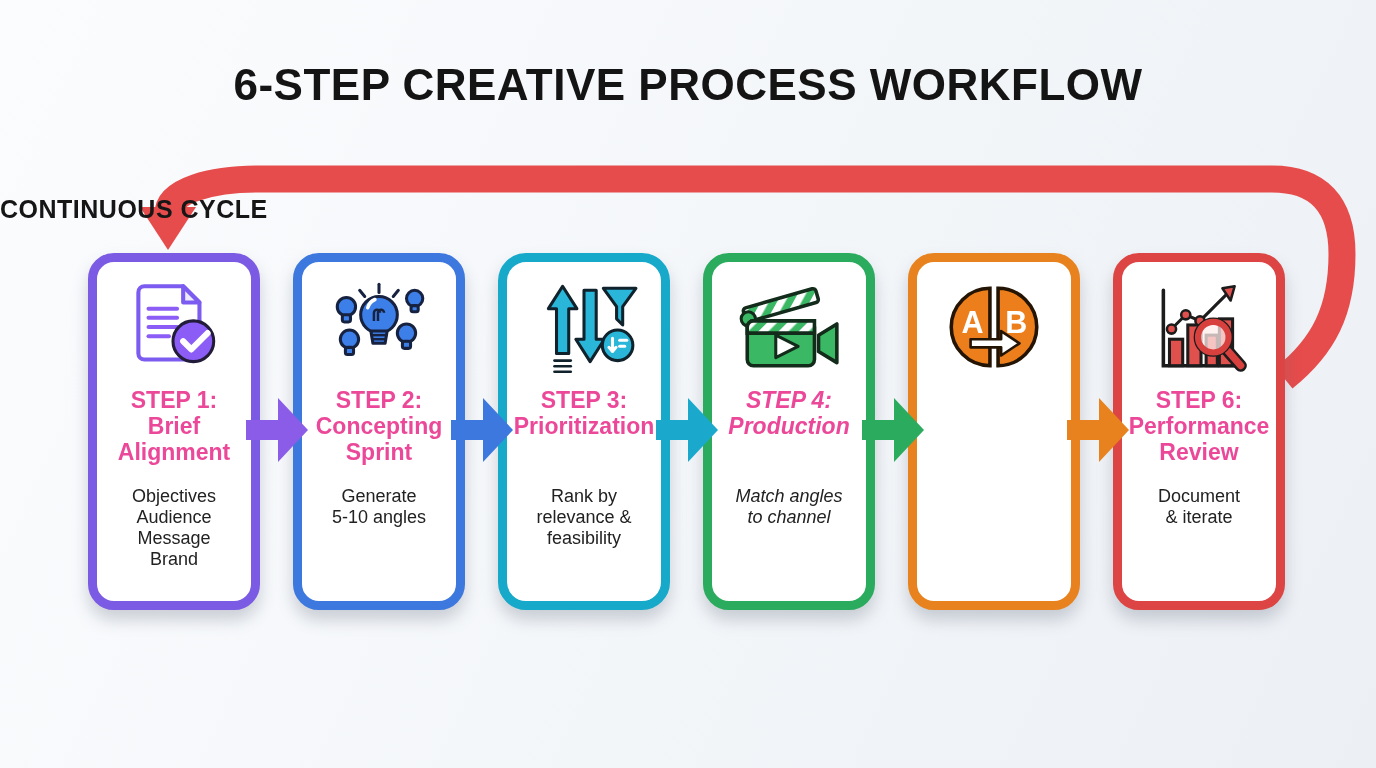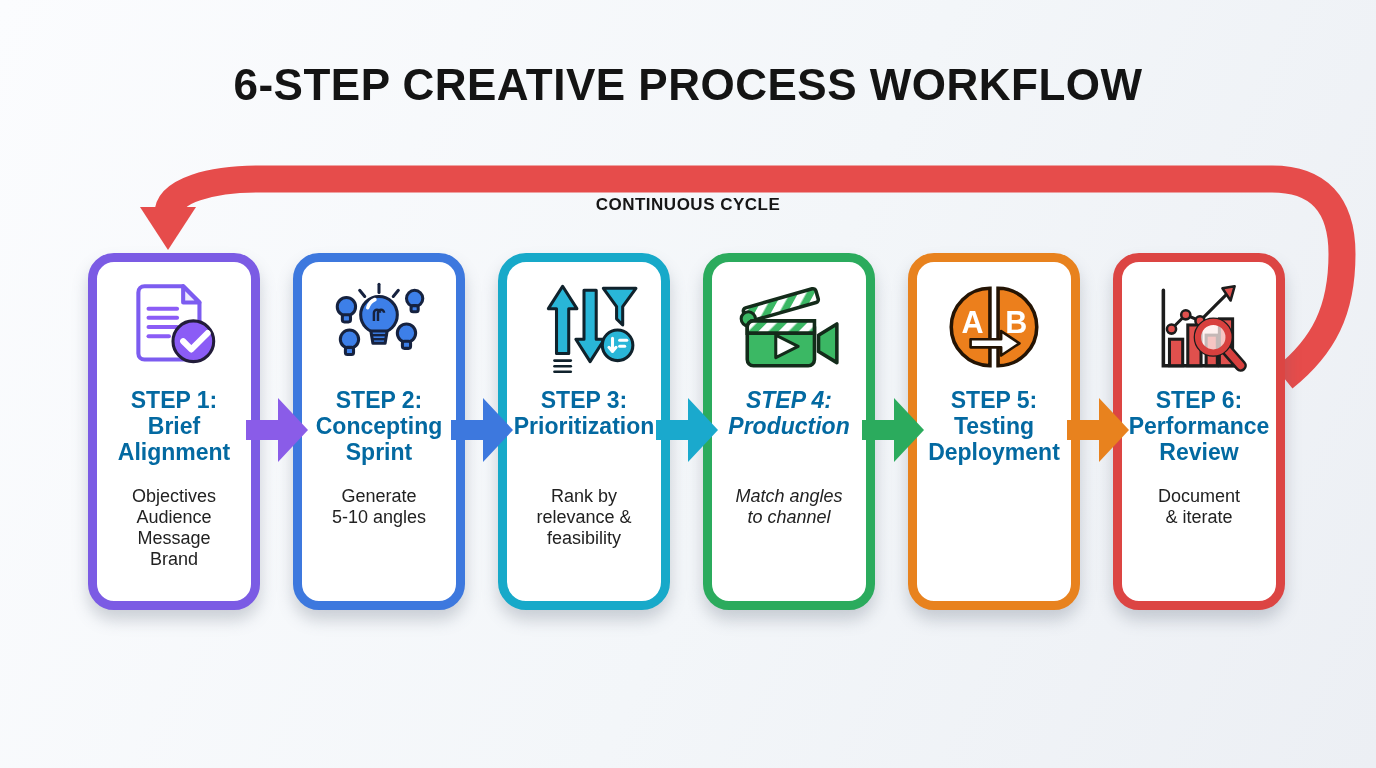--- a/index.html
+++ b/index.html
@@ -7,32 +7,32 @@
     width:1376px;height:768px;position:relative;overflow:hidden;
     font-family:"Liberation Sans", sans-serif;
     background:linear-gradient(115deg,#fbfcfe 0%,#f3f6f9 55%,#eceff4 100%);
   }
   .title{
     position:absolute;top:60px;left:0;width:100%;text-align:center;
     font-size:44px;font-weight:700;color:#141414;letter-spacing:.5px;
   }
   .cycle-svg{position:absolute;left:0;top:0;z-index:1;}
   .cycle-label{
-    position:absolute;top:195px;left:0;width:100%;text-align:center;
-    font-size:17px;font-weight:600;color:#161616;letter-spacing:.5px;z-index:2;
+    position:absolute;top:195px;left:0;width:100%;text-align:left;
+    font-size:25px;font-weight:600;color:#161616;letter-spacing:.5px;z-index:2;
   }
   .cards{position:absolute;left:88px;top:253px;display:flex;gap:33px;z-index:3;}
   .card{
     position:relative;width:172px;height:357px;box-sizing:border-box;
     background:#fff;border:9px solid #999;border-radius:26px;
     box-shadow:0 10px 16px rgba(90,100,120,.28);
   }
   .icon-wrap{position:absolute;top:14px;left:0;right:0;display:flex;justify-content:center;}
   .head{position:absolute;top:126px;left:2px;right:2px;text-align:center;
-    font-weight:700;font-size:23px;line-height:1.12;color:#0369a1;white-space:pre-line;}
+    font-weight:700;font-size:23px;line-height:1.12;color:#ec4899;white-space:pre-line;}
   .desc{position:absolute;top:224px;left:2px;right:2px;text-align:center;
     font-size:18px;line-height:1.16;color:#222;white-space:pre-line;}
   .connector{position:absolute;top:398px;z-index:5;}
 </style>
 </head>
 <body>
 
 <svg class="cycle-svg" width="1376" height="768" viewBox="0 0 1376 768">
   <path d="M1284 378 C1324 346 1342 310 1342 254 C1342 204 1318 179 1272 179 L258 179 C213 179 168 190 168 214" fill="none" stroke="#e64c4b" stroke-width="27"></path>
   <polygon points="140,207 196,207 168,250" fill="#e64c4b"></polygon>
@@ -161,23 +161,20 @@
   <div class="card" style="border-color: rgb(232, 130, 30);">
     <div class="icon-wrap">
       <svg width="112" height="102" viewBox="0 0 110 100">
         <path d="M51 12 a38 38 0 0 0 0 76 z" fill="#ec7f1c" stroke="#241404" stroke-width="3.5"></path>
         <path d="M59 12 a38 38 0 0 1 0 76 z" fill="#ec7f1c" stroke="#241404" stroke-width="3.5"></path>
         <text x="34" y="56" font-family="Liberation Sans, sans-serif" font-size="30" font-weight="bold" fill="#ffffff" text-anchor="middle">A</text>
         <text x="77" y="56" font-family="Liberation Sans, sans-serif" font-size="30" font-weight="bold" fill="#ffffff" text-anchor="middle">B</text>
         <polygon points="32,62 62,62 62,54 80,66 62,78 62,70 32,70" fill="#ffffff" stroke="#241404" stroke-width="2.6" stroke-linejoin="round"></polygon>
       </svg>
     </div>
-    <div class="head"><span>STEP 5:</span>
-<span>Testing
-Deployment</span></div>
   </div>
 
   <div class="card" style="border-color: rgb(220, 69, 67);">
     <div class="icon-wrap">
       <svg width="112" height="102" viewBox="0 0 110 100">
         <path d="M20 14 V88 H94" fill="none" stroke="#1c1c1c" stroke-width="3.5" stroke-linecap="round"></path>
         <g fill="#e0504d" stroke="#1c1c1c" stroke-width="3">
           <rect x="26" y="62" width="13" height="26"></rect>
           <rect x="44" y="48" width="13" height="40"></rect>
           <rect x="62" y="58" width="11" height="30"></rect>

